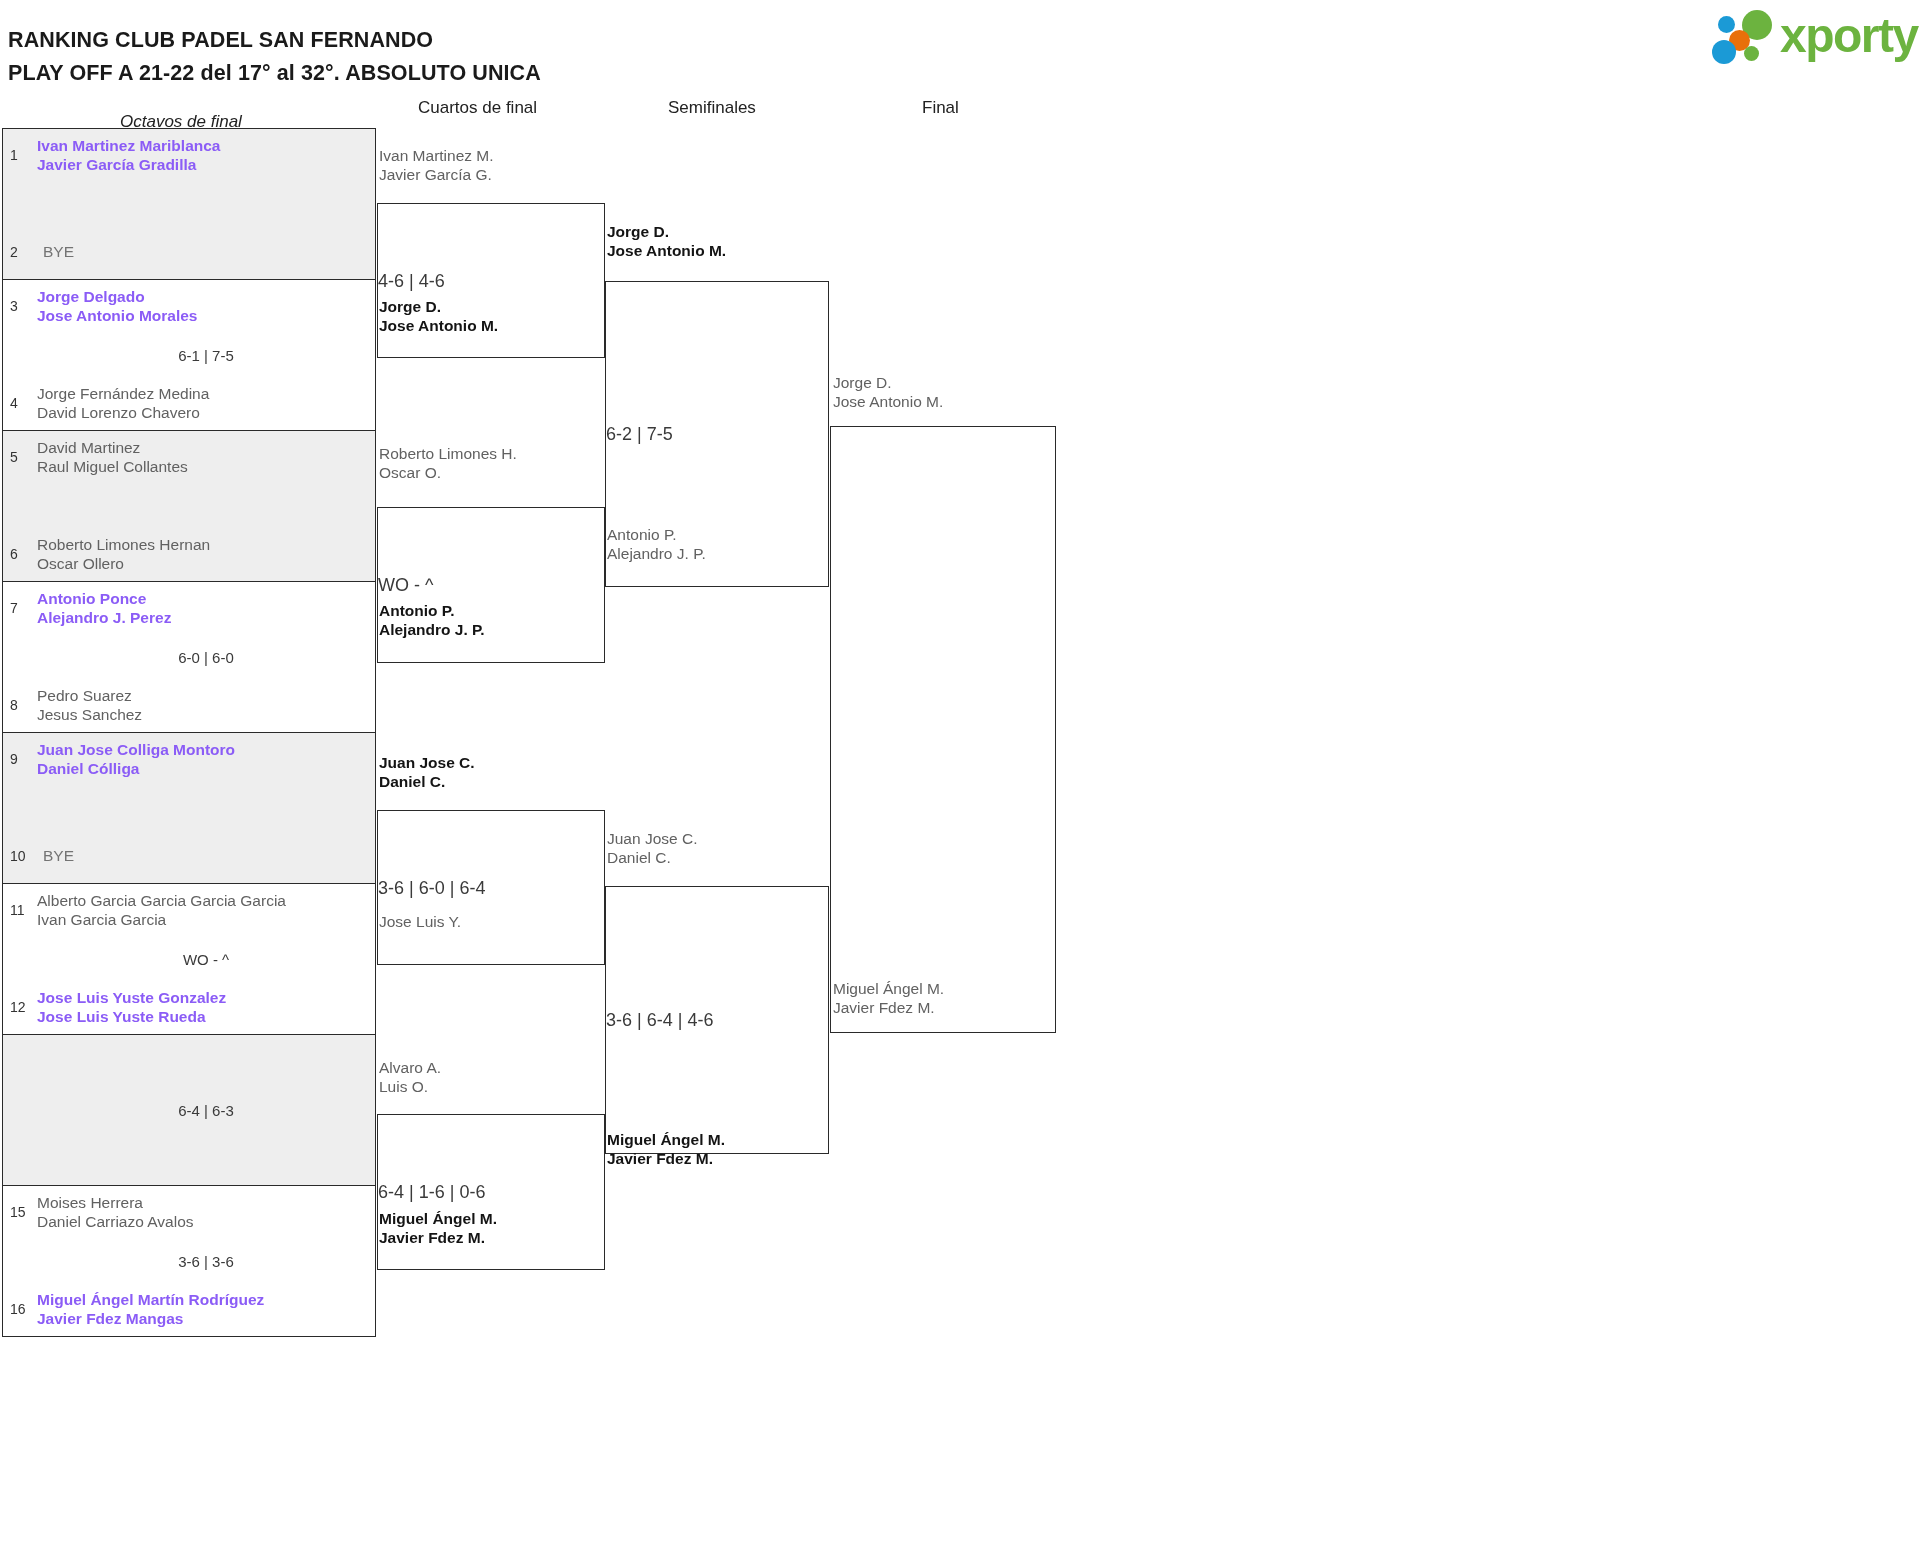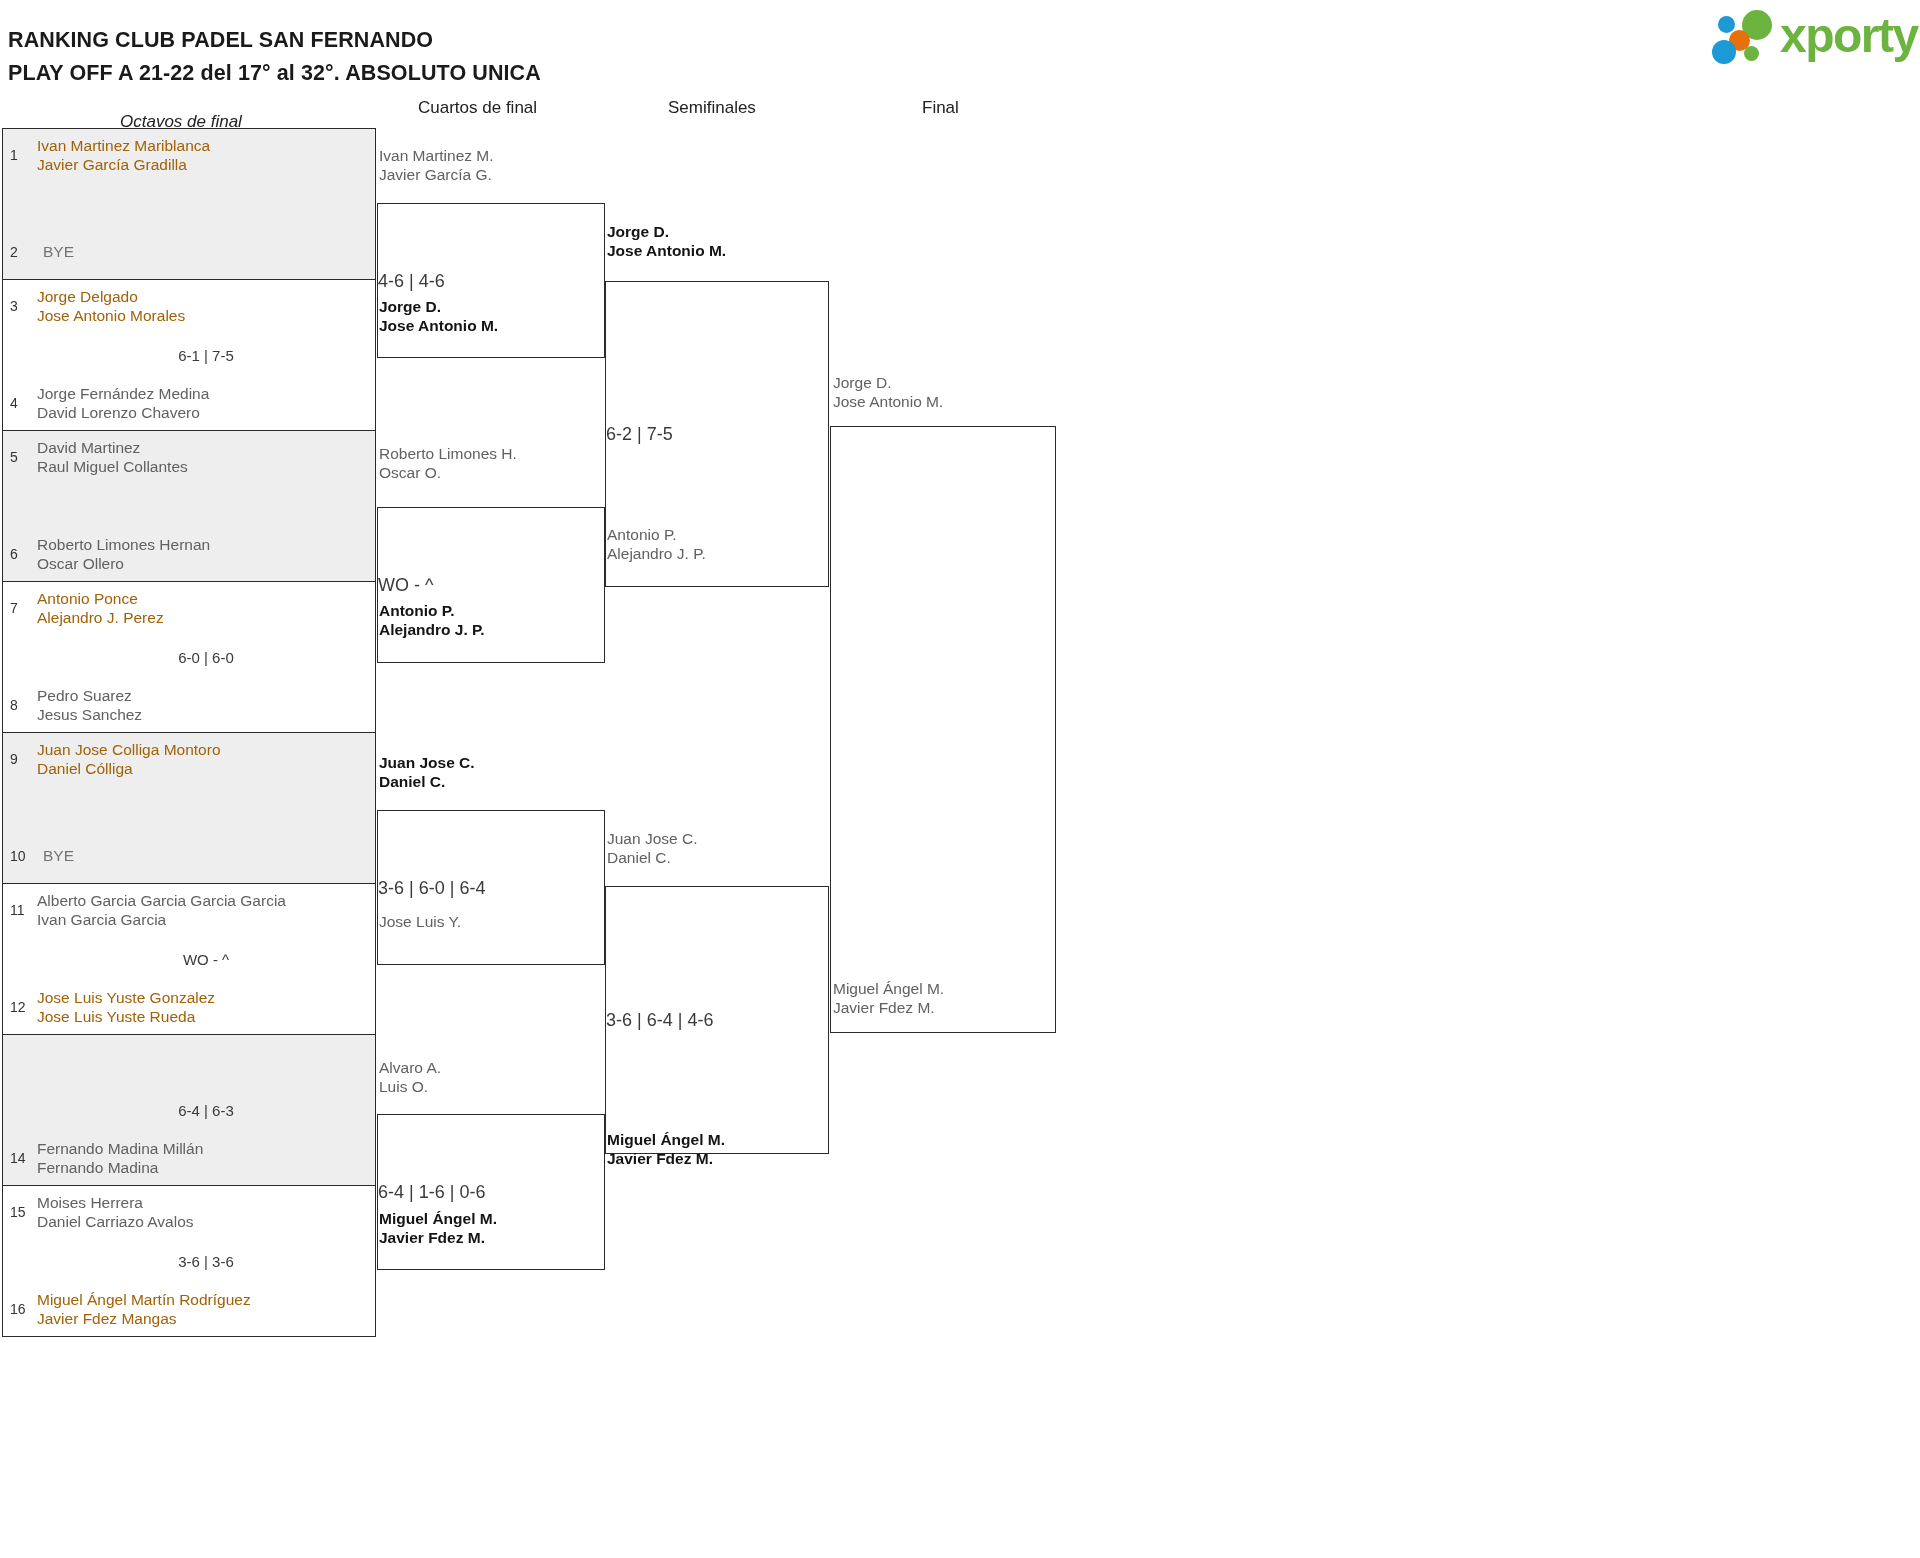--- a/index.html
+++ b/index.html
@@ -118,21 +118,21 @@
   }
   .names {
     position: absolute;
     left: 34px;
     top: 50%;
     transform: translateY(-50%);
     line-height: 19px;
     font-size: 15.5px;
   }
   .names .nm { display: block; white-space: nowrap; }
-  .winner .nm { color: #a16207; font-weight: 400; }
+  .winner .nm { color: #8b5cf6; font-weight: 700; }
   .loser  .nm { color: #616161; font-weight: 400; }
   .bye-label {
     position: absolute;
     left: 40px;
     top: 50%;
     transform: translateY(-50%);
     font-size: 15.5px;
     color: #737373;
   }
   .r1-score {
@@ -300,27 +300,20 @@
       <span class="seed">12</span>
       <span class="names winner">
         <span class="nm">Jose Luis Yuste Gonzalez</span>
         <span class="nm">Jose Luis Yuste Rueda</span>
       </span>
     </div>
   </div>
 
   <div class="r1-match shaded">
     <div class="r1-score">6-4 | 6-3</div>
-    <div class="r1-slot bottom">
-      <span class="seed">14</span>
-      <span class="names loser">
-        <span class="nm">Fernando Madina Millán</span>
-        <span class="nm">Fernando Madina</span>
-      </span>
-    </div>
   </div>
 
   <div class="r1-match plain">
     <div class="r1-slot top">
       <span class="seed">15</span>
       <span class="names loser">
         <span class="nm">Moises Herrera</span>
         <span class="nm">Daniel Carriazo Avalos</span>
       </span>
     </div>

